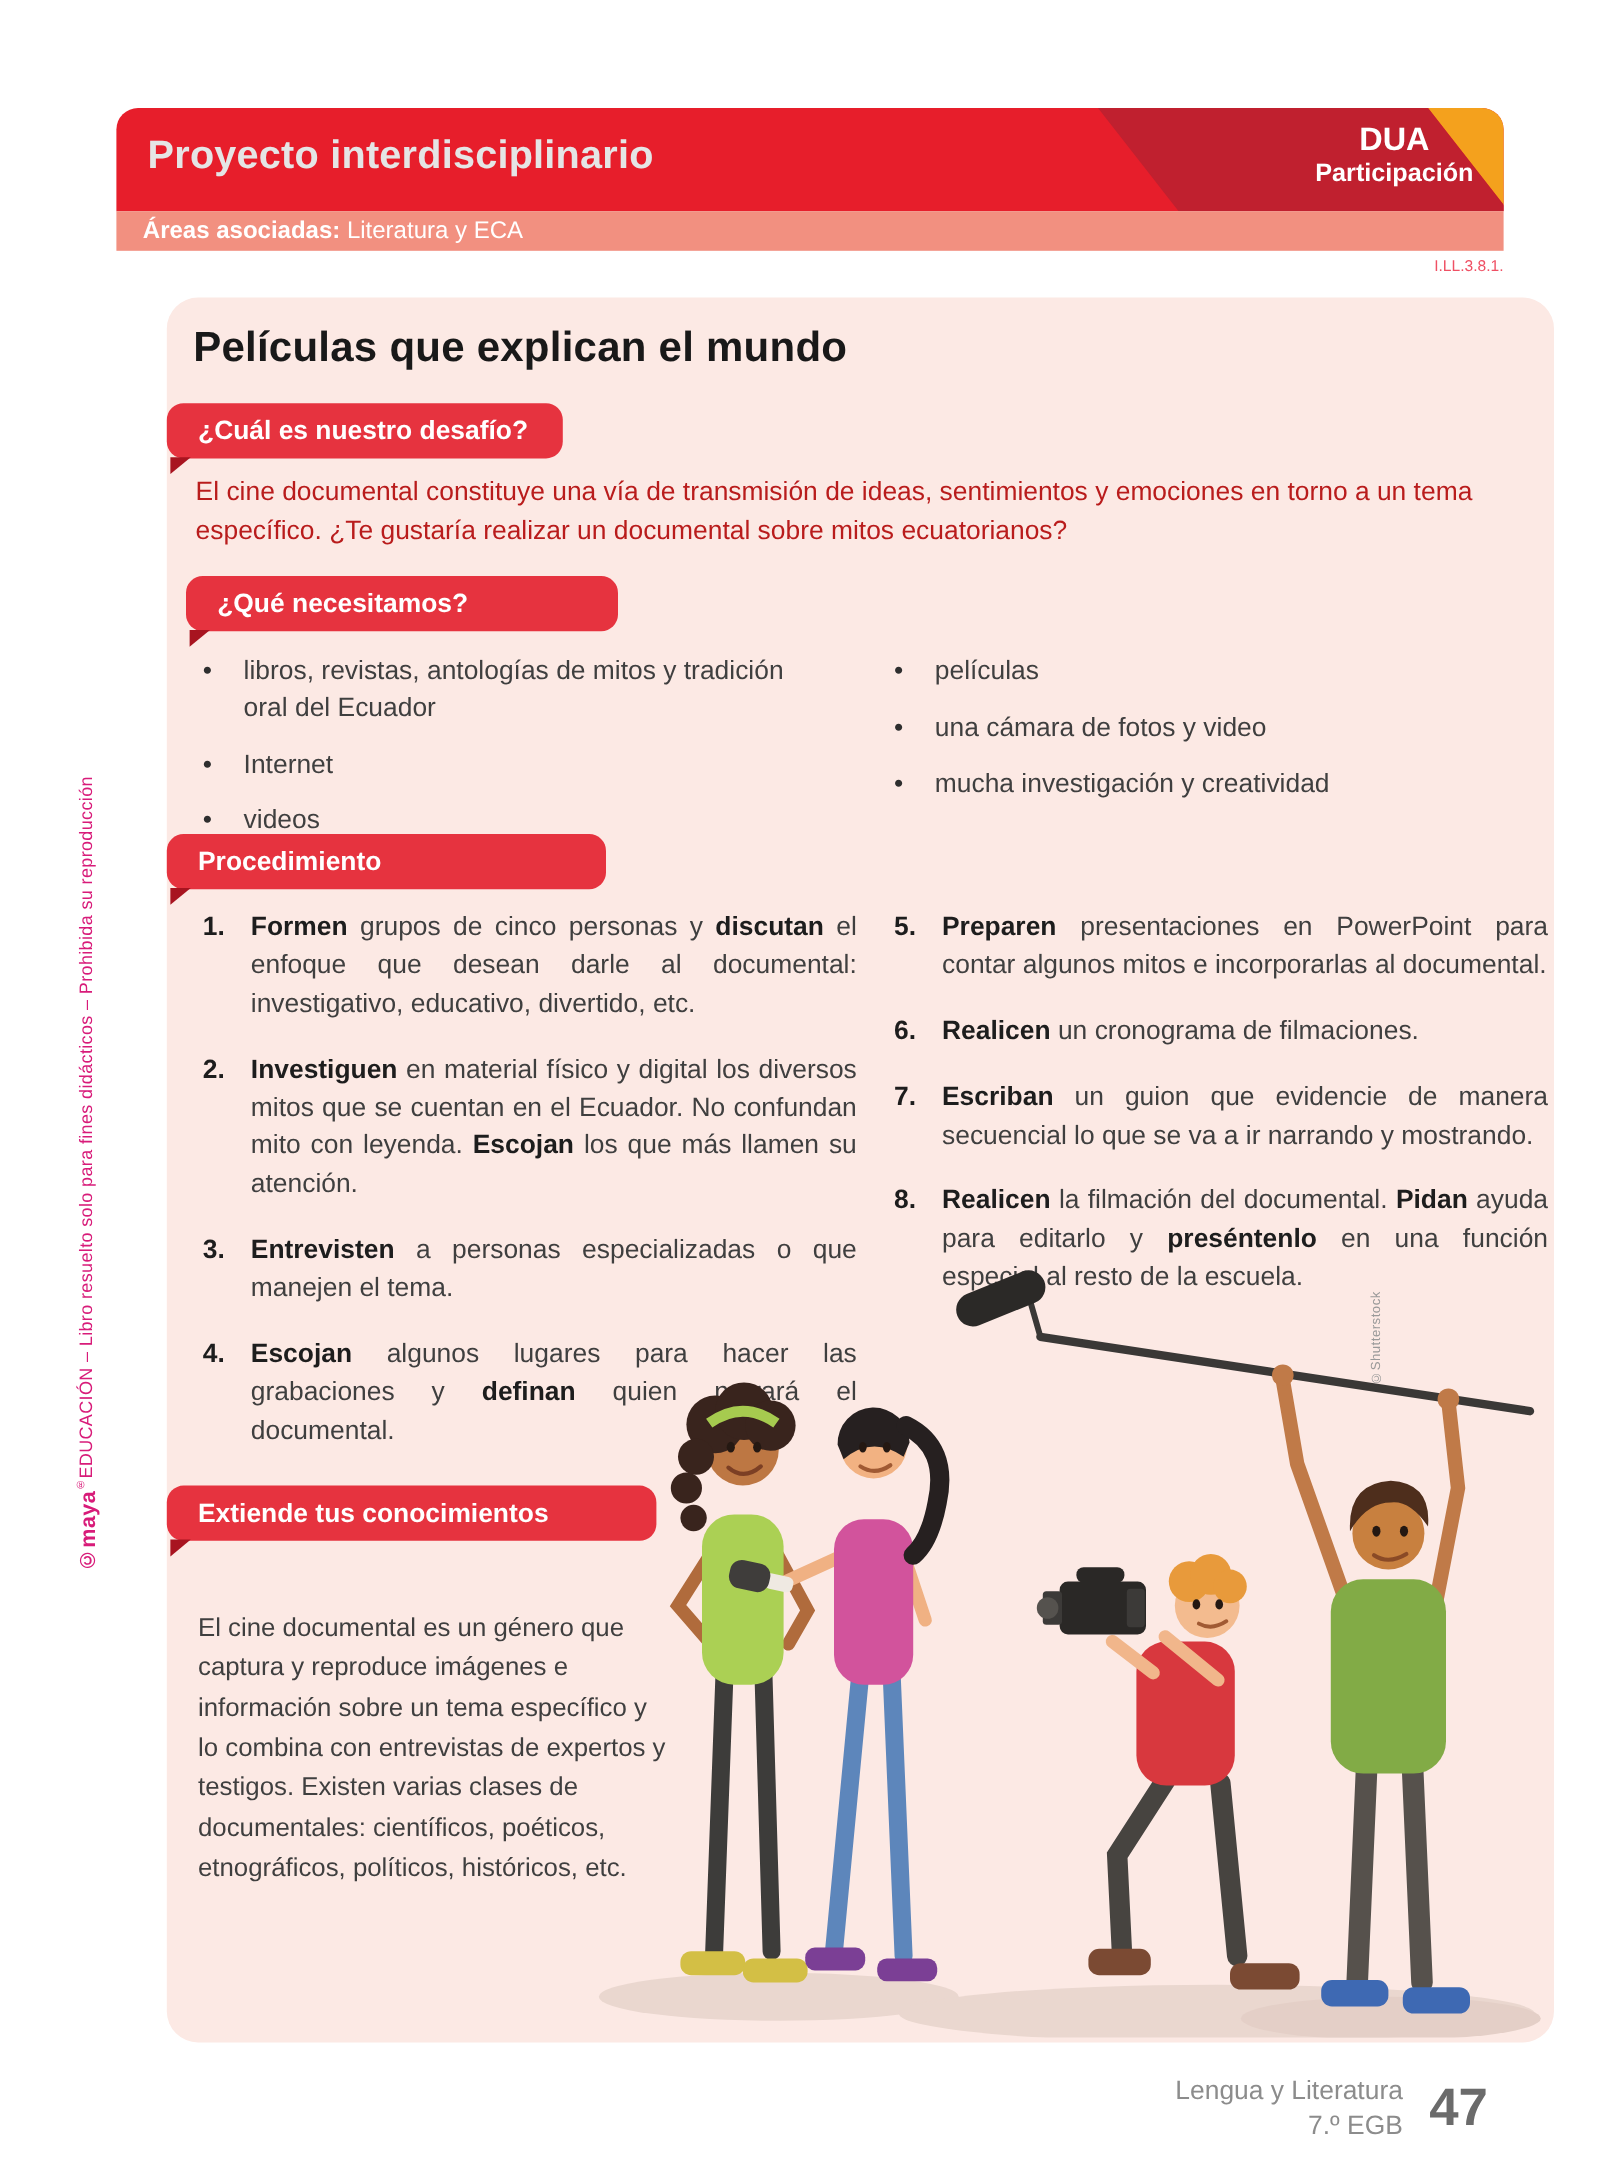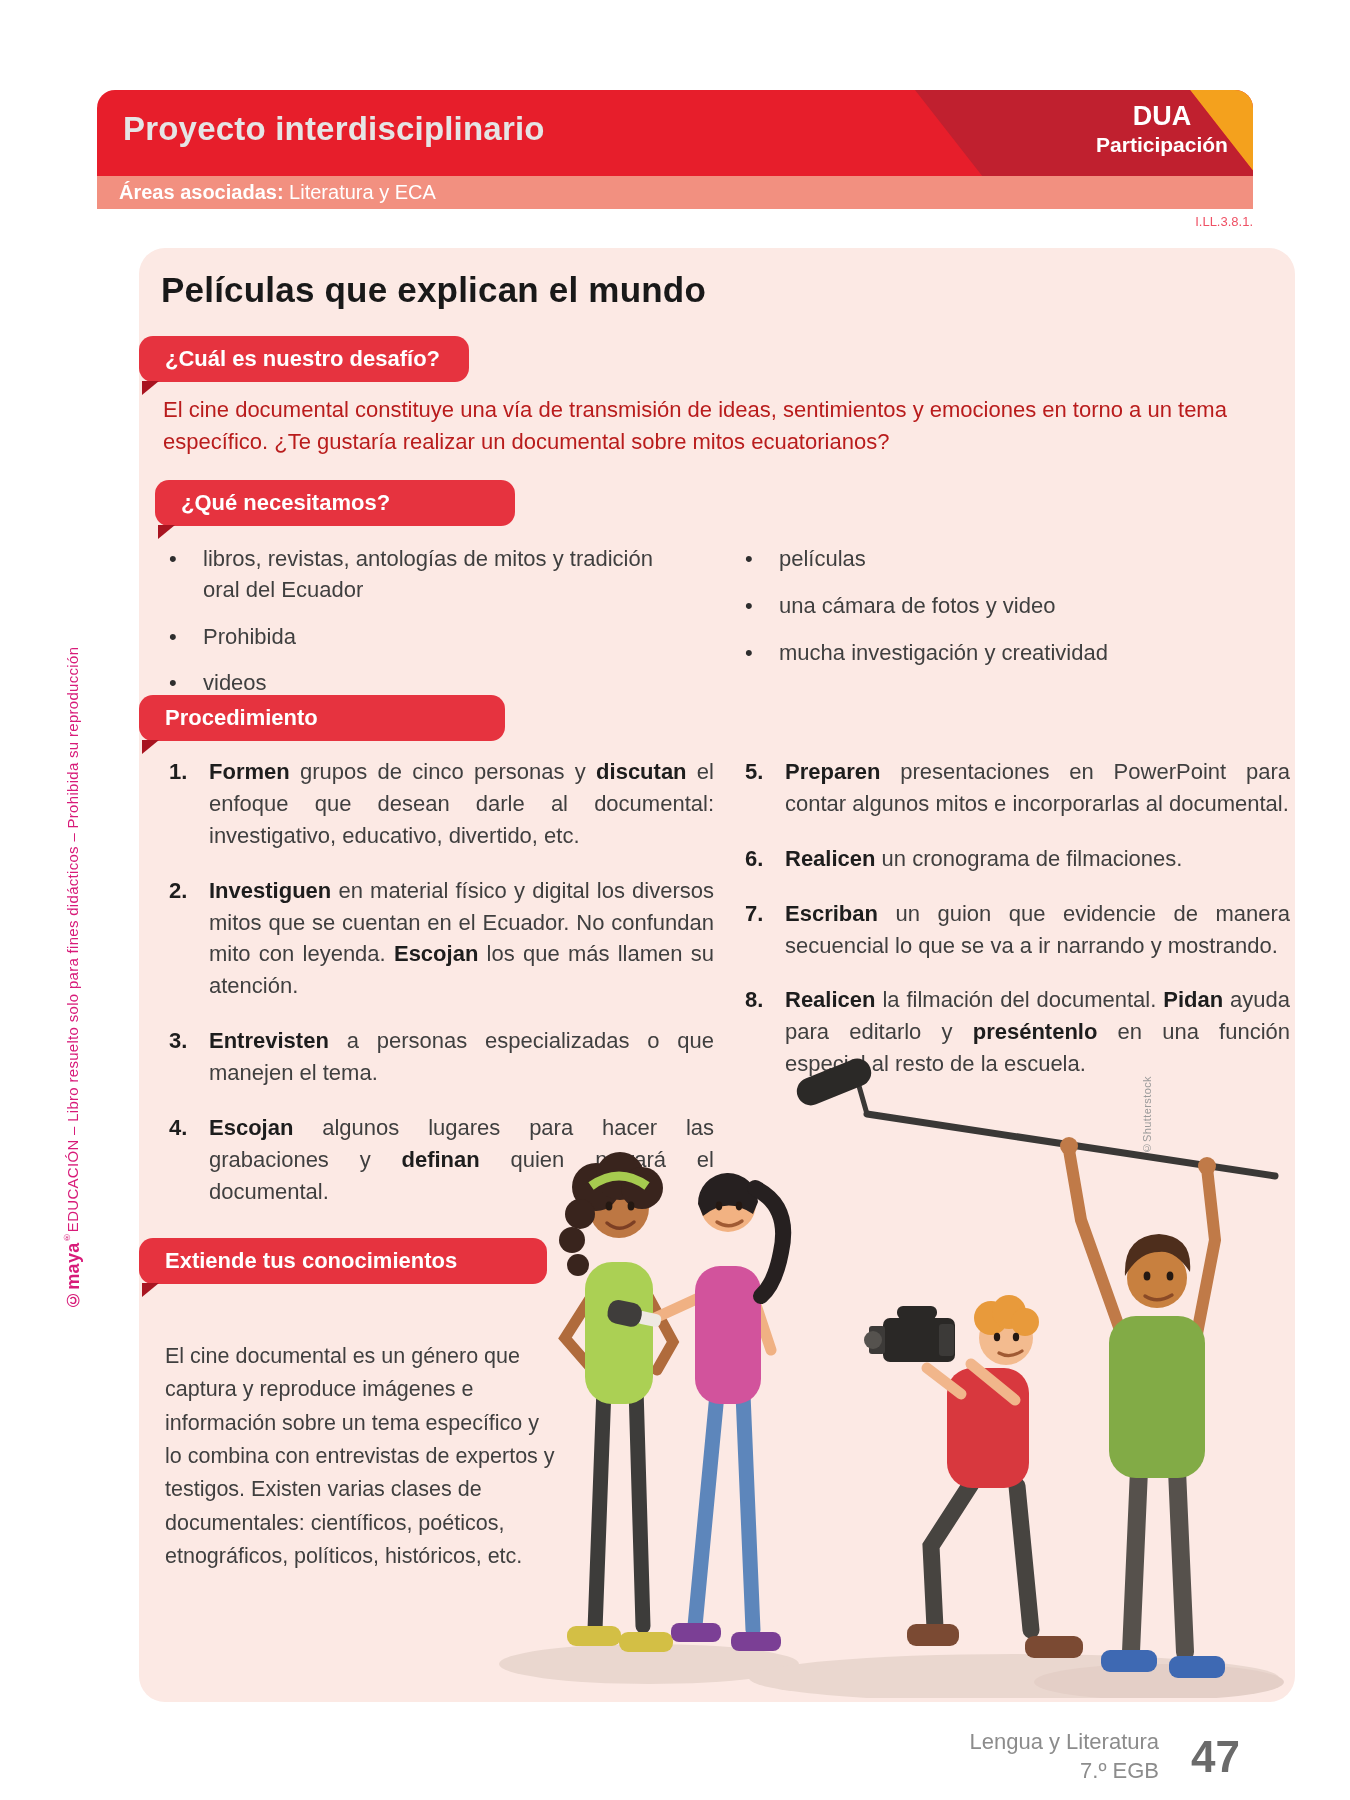--- a/index.html
+++ b/index.html
@@ -92,21 +92,21 @@
     font-size:21.5px;line-height:1.55;color:#3f3f3f;
   }
   
   .illus{position:absolute;left:330px;top:790px;width:830px;height:660px;}
   .credit{
     position:absolute;left:1002px;top:828px;color:#9a9a9a;font-size:11px;
     writing-mode:vertical-rl;transform:rotate(180deg);letter-spacing:.4px;
   }
   
   .footer{
-    position:absolute;right:110px;top:1728px;display:flex;align-items:center;gap:32px;
+    position:absolute;right:110px;top:1728px;display:flex;align-items:center;gap:22px;
   }
   .footer .subject{color:#8c8c8c;font-size:22px;line-height:1.3;text-align:right;}
   .footer .pagenum{color:#6b6b6b;font-size:44px;font-weight:700;}
 </style>
 </head>
 <body>
 
 <div class="side-copy">
   <b>©maya</b><sup>®</sup><span>EDUCACIÓN – Libro resuelto solo para fines didácticos – Prohibida su reproducción</span>
 </div>
@@ -132,21 +132,21 @@
   <div class="para">El cine documental constituye una vía de transmisión de ideas, sentimientos y emociones en torno a un tema específico. ¿Te gustaría realizar un documental sobre mitos ecuatorianos?</div>
 
   <div class="badge b-needs">¿Qué necesitamos?</div>
   <div class="needs-col c1">
       <div class="li">
         <span class="dot">•</span>
         <span>libros, revistas, antologías de mitos y tradición oral del Ecuador</span>
       </div>
       <div class="li">
         <span class="dot">•</span>
-        <span>Prohibida</span>
+        <span>Internet</span>
       </div>
       <div class="li">
         <span class="dot">•</span>
         <span>videos</span>
       </div>
     </div>
   <div class="needs-col c2">
       <div class="li">
         <span class="dot">•</span>
         <span>películas</span>

